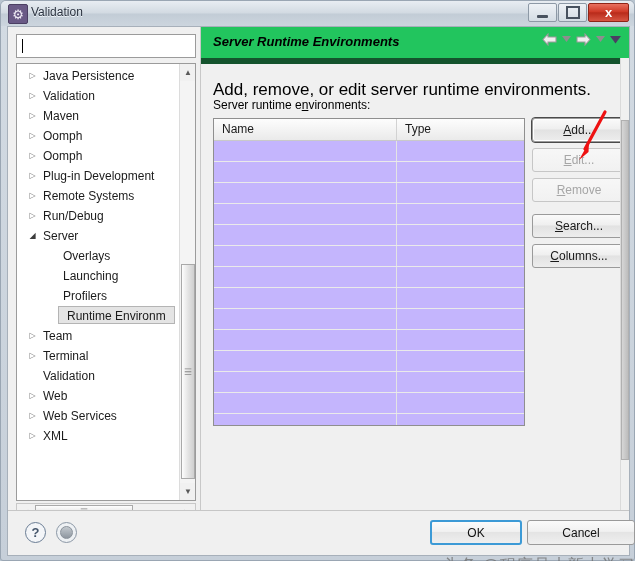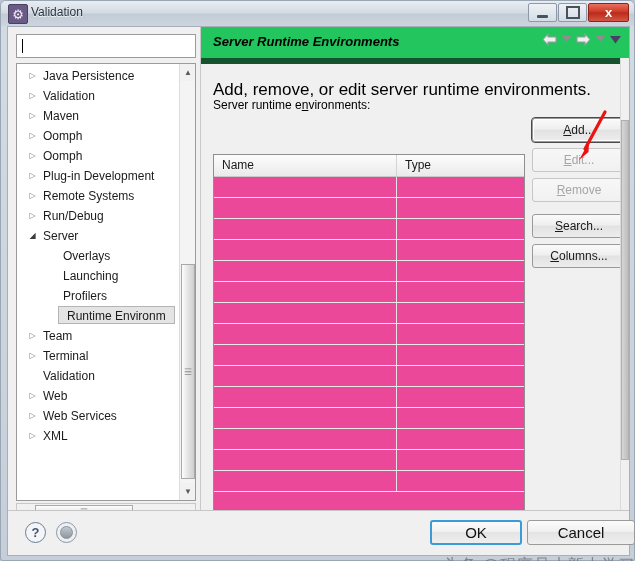--- a/index.html
+++ b/index.html
@@ -123,22 +123,22 @@
   #pane-title{
     position:absolute;left:12px;top:7px;font-size:13px;font-weight:bold;color:#000;
   }
   #nav-icons{position:absolute;right:8px;top:6px;display:flex;align-items:center;gap:5px;}
   .nav-i{display:flex;align-items:center;justify-content:center;}
   #desc{position:absolute;left:12px;top:53px;font-size:17px;color:#000;}
   #list-label{position:absolute;left:12px;top:71px;font-size:12px;color:#000;}
   #list-label u{text-decoration:underline;}
 
   #table-wrap{
-    position:absolute;left:12px;top:91px;width:312px;height:389px;
-    background:#ec4899;border:1px solid #8f8f8f;box-sizing:border-box;overflow:hidden;margin-top:36px;
+    position:absolute;left:12px;top:91px;width:312px;height:308px;
+    background:#c4b5fd;border:1px solid #8f8f8f;box-sizing:border-box;overflow:hidden;
   }
   #thead{display:flex;height:21px;background:linear-gradient(180deg,#fdfdfd,#eaeaea);border-bottom:1px solid #c9c9c9;}
   #thead .th{font-size:12px;color:#1a1a1a;padding:3px 0 0 8px;box-sizing:border-box;}
   #thead .th.c0{width:183px;border-right:1px solid #d2d2d2;}
   #thead .th.c1{width:127px;}
   .trow{display:flex;height:21px;border-bottom:1px solid #eaeaea;box-sizing:border-box;}
   .trow .td{box-sizing:border-box;}
   .trow .td.c0{width:183px;border-right:1px solid #e4e4e4;}
   .trow .td.c1{width:127px;}
 
@@ -182,21 +182,21 @@
   #help-ico{left:17px;border:1px solid #6a7d94;color:#44556b;font-size:13px;font-weight:bold;
             background:#f3f5f8;}
   #apply-ico{left:48px;border:1px solid #8b97a5;background:#eef1f4;}
   #apply-ico .dot{width:11px;height:11px;border-radius:50%;
       background:linear-gradient(180deg,#c3c9cf,#8e969f);border:1px solid #8a929b;}
   .dbtn{
     position:absolute;top:9px;height:25px;box-sizing:border-box;
     background:linear-gradient(180deg,#fbfbfb 0%,#f1f1f1 45%,#e4e4e4 50%,#efefef 100%);
     border:1px solid #9a9a9a;border-radius:3px;
     display:flex;align-items:center;justify-content:center;
-    font-size:15px;color:#111;
+    font-size:12px;color:#111;
   }
   #ok-btn{left:422px;width:92px;border:2px solid #3c9ad6;border-radius:3px;}
   #cancel-btn{left:519px;width:108px;}
 
   
   #red-arrow{position:absolute;left:540px;top:82px;width:80px;height:55px;pointer-events:none;}
   #watermark{
     position:absolute;left:435px;top:527px;
     font-size:17px;color:#6e6e6e;opacity:.75;white-space:nowrap;
     letter-spacing:0px;

